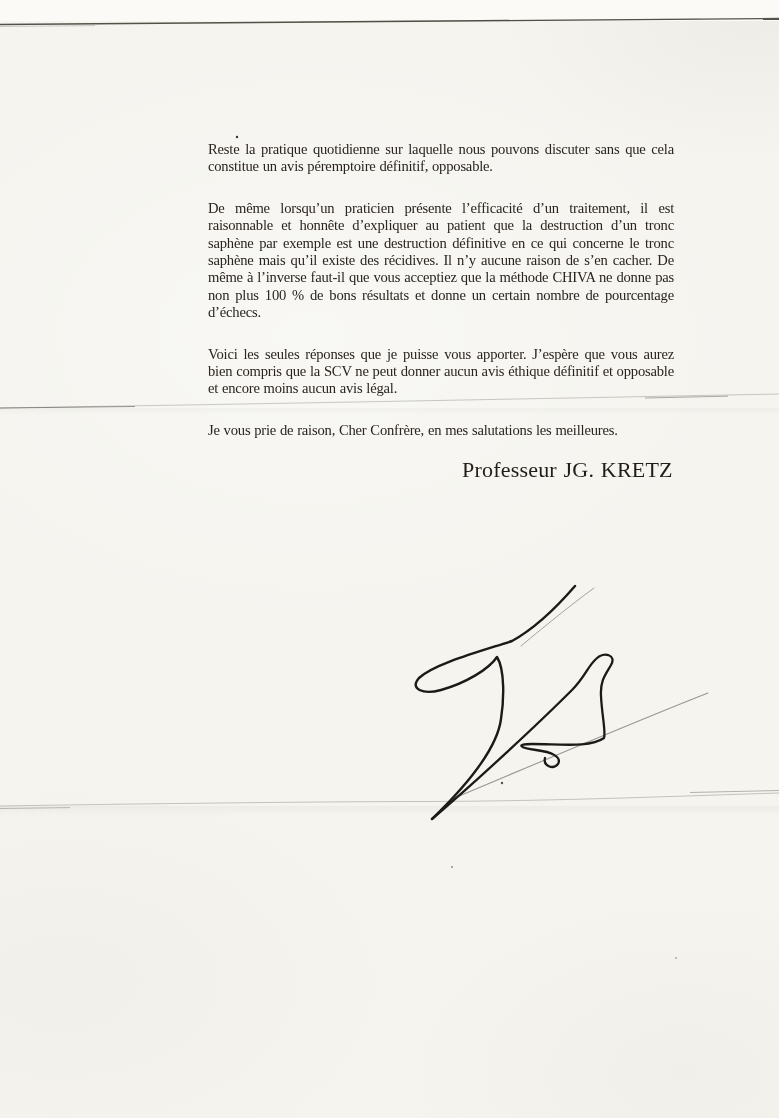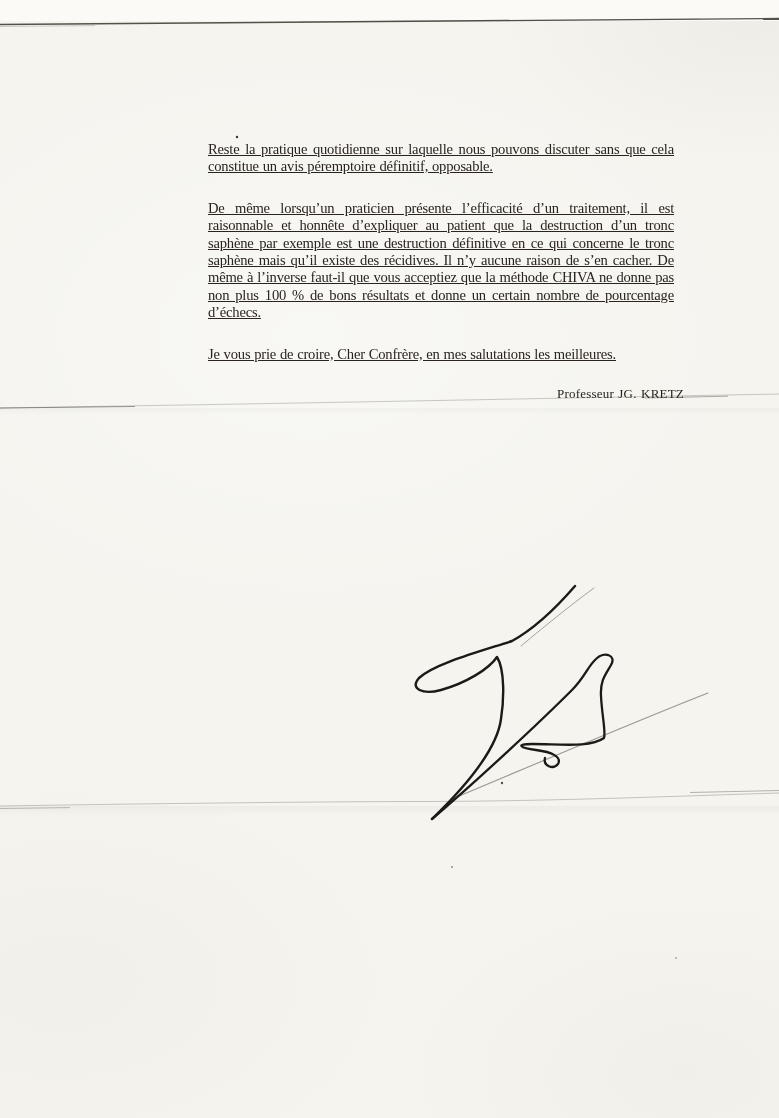--- a/index.html
+++ b/index.html
@@ -19,26 +19,26 @@
   .top-strip{
     position:absolute;left:0;top:0;width:779px;height:21px;
     background:#fbfaf7;
   }
   .letter-body{
     position:absolute;left:208px;top:141px;width:476px;
     font-size:14.6px;line-height:17.4px;letter-spacing:-0.2px;word-spacing:0.4px;
     color:#2b241e;
     text-align:justify;
   }
-  .letter-body p{margin:0 10px 24px 0;text-decoration:underline;}
+  .letter-body p{margin:0 10px 24px 0;}
   .letter-body p:last-of-type{margin-bottom:0;}
   .signatory{
     margin:22px 0 0 254px;
-    font-size:13px;letter-spacing:0.2px;word-spacing:1px;
-    color:#231d18;text-align:right;
+    font-size:22px;letter-spacing:0.2px;word-spacing:1px;
+    color:#231d18;text-align:left;
   }
   .artifact-svg{position:absolute;left:0;top:0;pointer-events:none;}
   .crease-shadow-lower{
     position:absolute;left:0;top:806px;width:779px;height:10px;
     background:linear-gradient(180deg, rgba(90,82,70,0.05), rgba(90,82,70,0));
   }
   .crease-shadow-upper{
     position:absolute;left:0;top:408px;width:779px;height:7px;
     background:linear-gradient(180deg, rgba(90,82,70,0.04), rgba(90,82,70,0));
   }
@@ -46,21 +46,22 @@
 </head>
 <body>
 
 <div class="page">
 
   <div class="top-strip"></div>
 
   <div class="letter-body">
     <p>Reste la pratique quotidienne sur laquelle nous pouvons discuter sans que cela constitue un avis péremptoire définitif, opposable.</p>
     <p>De même lorsqu’un praticien présente l’efficacité d’un traitement, il est raisonnable et honnête d’expliquer au patient que la destruction d’un tronc saphène par exemple est une destruction définitive en ce qui concerne le tronc saphène mais qu’il existe des récidives. Il n’y aucune raison de s’en cacher. De même à l’inverse faut-il que vous acceptiez que la méthode CHIVA ne donne pas non plus 100 % de bons résultats et donne un certain nombre de pourcentage d’échecs.</p>
-    <p>Je vous prie de croire, Cher Confrère, en mes salutations les meilleures.</p>
+    <p>Voici les seules réponses que je puisse vous apporter. J’espère que vous aurez bien compris que la SCV ne peut donner aucun avis éthique définitif et opposable et encore moins aucun avis légal.</p>
+    <p>Je vous prie de raison, Cher Confrère, en mes salutations les meilleures.</p>
     <div class="signatory">Professeur JG. KRETZ</div>
   </div>
 
   <div class="crease-shadow-upper"></div>
   <div class="crease-shadow-lower"></div>
 
   <svg class="artifact-svg" width="779" height="1118" viewBox="0 0 779 1118">
 
     <g>
       <path d="M0,24.5 C200,23 480,20.5 779,18.5" fill="none" stroke="#433e37" stroke-width="1.4" opacity="0.9"></path>

